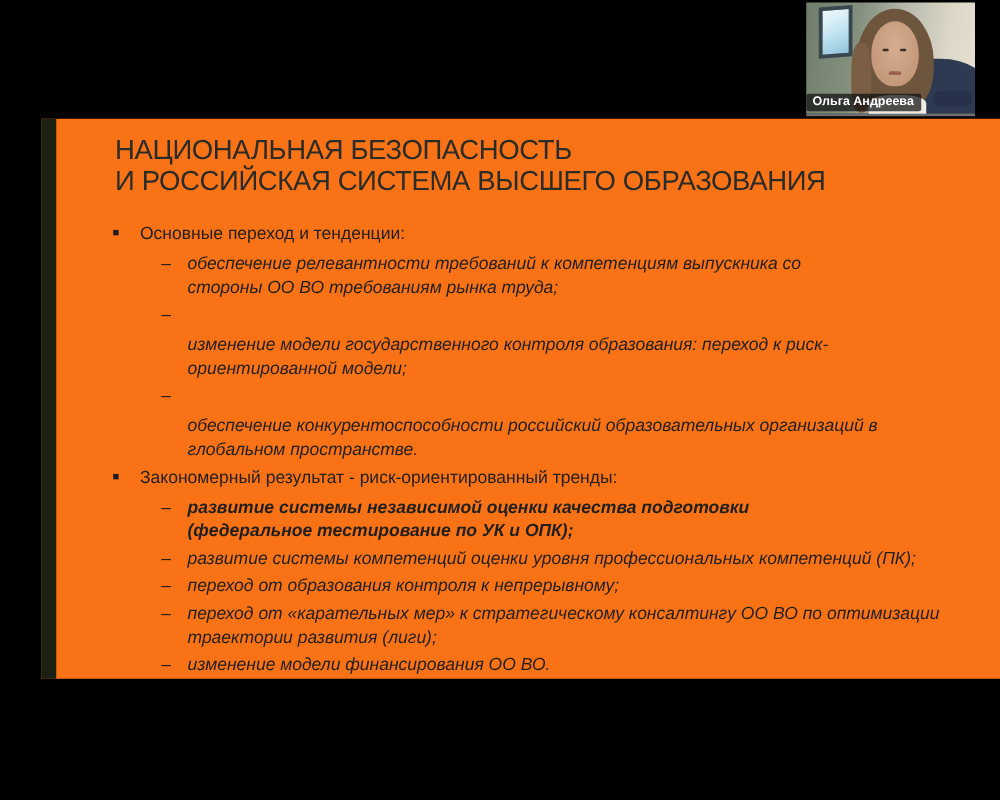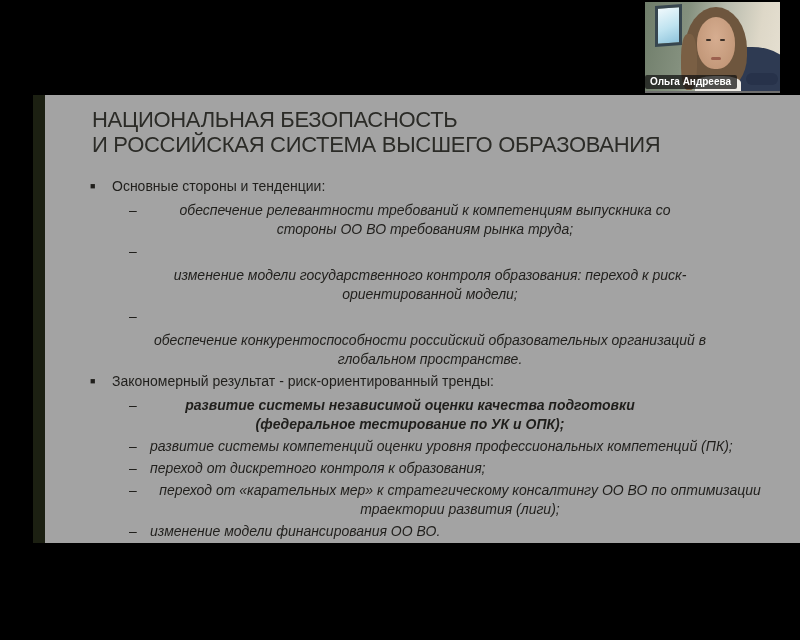--- a/index.html
+++ b/index.html
@@ -2,42 +2,42 @@
 <html><head>
 <meta charset="utf-8">
 <style>
   * { margin:0; padding:0; box-sizing:border-box; }
   html,body { width:800px; height:640px; background:#000; overflow:hidden;
               font-family:"Liberation Sans", sans-serif; }
   .screen { position:relative; width:800px; height:640px; background:#000; }
 
   
   .slide { position:absolute; left:33px; top:95px; width:767px; height:448px;
-           background:#a3a3a3; }
+           background:#f97316; }
   .slide-bar { position:absolute; left:0; top:0; width:12px; height:100%;
                background:#1c2012; }
   .slide-title { position:absolute; left:59px; top:12px;
                  font-size:22px; line-height:25px; letter-spacing:-0.3px;
                  color:#2b2b27; font-weight:400; }
   .slide-content { position:absolute; left:0; top:76px; right:14px; color:#201f1c; }
 
   .section:first-child { margin-top:6px; }
   .section + .section { margin-top:3px; }
 
   .heading-row { display:flex; align-items:flex-start; margin-left:57px;
                  font-size:14px; line-height:19px; }
   .heading-row .marker { width:22px; flex:0 0 22px; font-size:9px; line-height:19px;
                          color:#201f1c; }
   .heading-row + .sub-row { margin-top:5px; }
 
   .sub-row { display:flex; align-items:flex-start; margin-left:96px;
              font-size:14px; line-height:19px; font-style:italic; }
   .sub-row + .sub-row { margin-top:3px; }
   .sub-row .marker { width:21px; flex:0 0 21px; font-style:normal; line-height:19px; }
-  .sub-row .text { display:block;text-align:center; }
+  .sub-row .text { display:block; }
   .w550 .text { max-width:550px; }
   .w560 .text { max-width:560px;margin-top:24px; }
   .w520 .text { max-width:520px;font-weight:bold; }
   .w600 .text { max-width:600px; }
   .w620 .text { max-width:620px;font-style:italic; }
 
   
   .webcam { position:absolute; left:645px; top:2px; width:135px; height:91px;
             overflow:hidden; border-bottom:2px solid #6e6e6e;
             background:linear-gradient(100deg,#6f7d6a 0%, #84907e 30%, #b9bcae 55%,
@@ -78,21 +78,21 @@
     <div class="slide-title">
       <div>НАЦИОНАЛЬНАЯ БЕЗОПАСНОСТЬ</div>
       <div>И РОССИЙСКАЯ СИСТЕМА ВЫСШЕГО ОБРАЗОВАНИЯ</div>
     </div>
 
     <div class="slide-content">
 
       <div class="section">
         <div class="heading-row">
           <span class="marker">■</span>
-          <span class="text">Основные стороны и тенденции:</span>
+          <span class="text">Основные переход и тенденции:</span>
         </div>
         <div class="sub-row w550">
           <span class="marker">–</span>
           <span class="text">обеспечение релевантности требований к компетенциям выпускника со стороны ОО ВО требованиям рынка труда;</span>
         </div>
         <div class="sub-row w560">
           <span class="marker">–</span>
           <span class="text">изменение модели государственного контроля образования: переход к риск-ориентированной модели;</span>
         </div>
         <div class="sub-row w560">
@@ -109,21 +109,21 @@
         <div class="sub-row w520">
           <span class="marker">–</span>
           <span class="text">развитие системы независимой оценки качества подготовки (федеральное тестирование по УК и ОПК);</span>
         </div>
         <div class="sub-row w600">
           <span class="marker">–</span>
           <span class="text">развитие системы компетенций оценки уровня профессиональных компетенций (ПК);</span>
         </div>
         <div class="sub-row w600">
           <span class="marker">–</span>
-          <span class="text">переход от дискретного контроля к образования;</span>
+          <span class="text">переход от образования контроля к непрерывному;</span>
         </div>
         <div class="sub-row w620">
           <span class="marker">–</span>
           <span class="text">переход от  «карательных мер» к стратегическому консалтингу ОО ВО по оптимизации траектории развития (лиги);</span>
         </div>
         <div class="sub-row w620">
           <span class="marker">–</span>
           <span class="text">изменение модели финансирования ОО ВО.</span>
         </div>
       </div>

